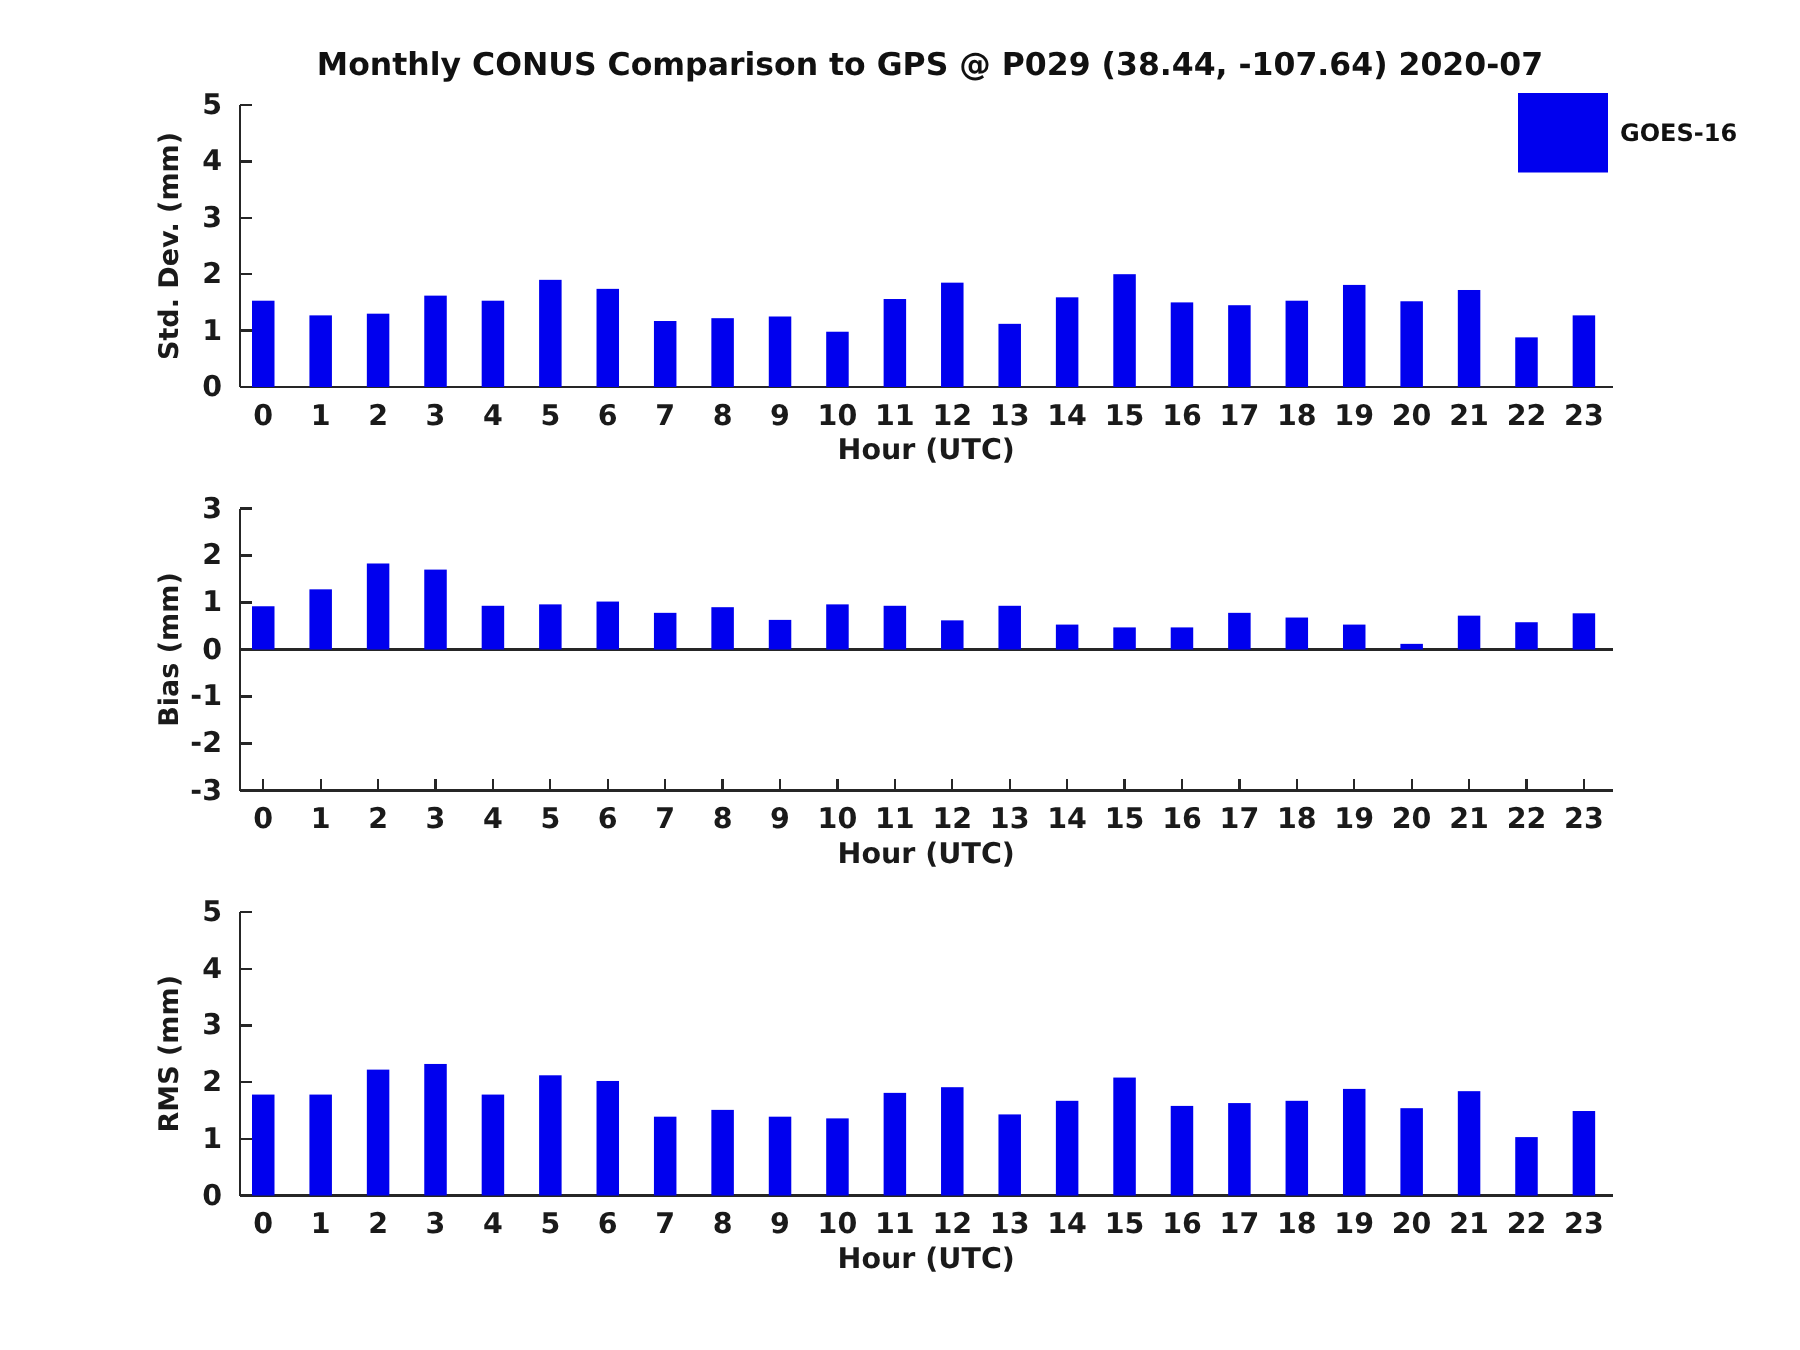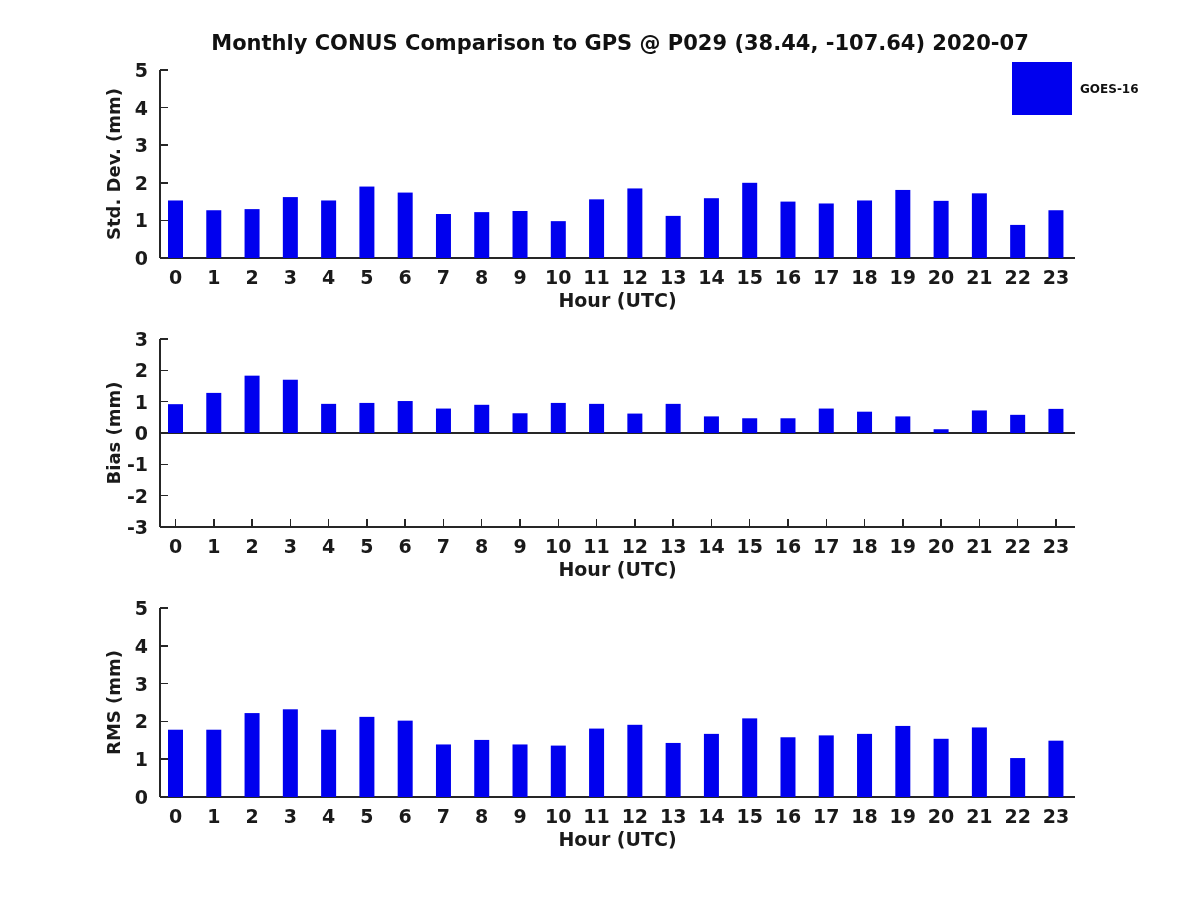--- a/index.html
+++ b/index.html
@@ -8,21 +8,21 @@
     font-family:"DejaVu Sans","Liberation Sans",sans-serif;overflow:hidden;
   }
   .chart-title{
     position:absolute;left:40px;top:31px;width:1160px;text-align:center;
     font-size:21px;font-weight:bold;color:#111111;letter-spacing:0px;white-space:nowrap;
   }
   .legend{
     position:absolute;left:1012px;top:62px;display:flex;align-items:center;gap:8px;
   }
   .legend .swatch{display:inline-block;width:60px;height:53px;background:#0000ee;}
-  .legend .legend-label{font-size:12px;font-weight:bold;color:#111111;white-space:nowrap;}
+  .legend .legend-label{font-size:16px;font-weight:bold;color:#111111;white-space:nowrap;}
   svg text{font-family:"DejaVu Sans","Liberation Sans",sans-serif;font-weight:bold;fill:#1a1a1a;}
 </style>
 </head>
 <body>
 
 <div class="page">
   <div class="chart-title">Monthly CONUS Comparison to GPS @ P029 (38.44, -107.64) 2020-07</div>
   <div class="legend">
     <span class="swatch" style="background: rgb(0, 0, 238);"></span>
     <span class="legend-label">GOES-16</span>

